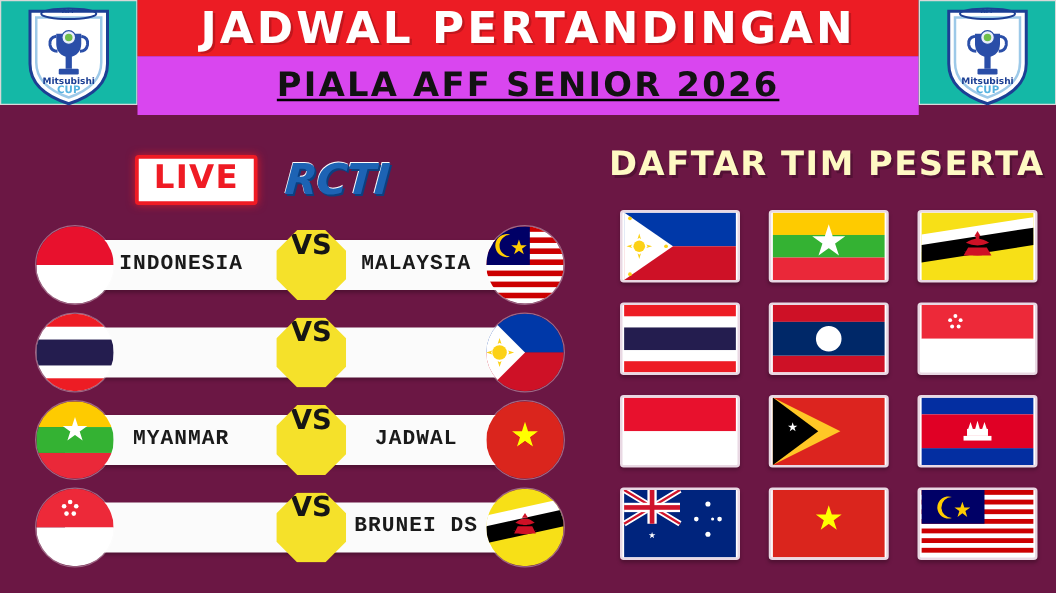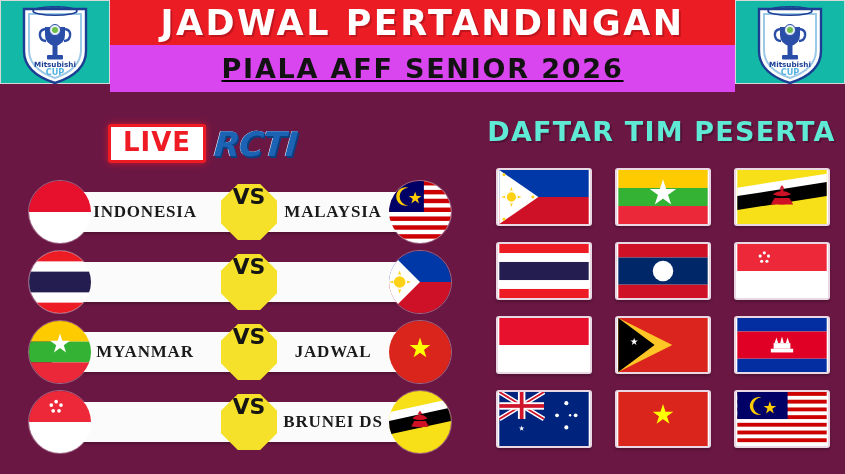--- a/index.html
+++ b/index.html
@@ -88,22 +88,22 @@
     position: absolute;
     left: 0; top: 102px;
     width: 478px;
     height: 372px;
   }
 
   .live-row {
     position: absolute;
     left: 108px; top: 22px;
     display: flex;
-    align-items: flex-start;
-    gap: 8px;
+    align-items: center;
+    gap: 22px;
   }
 
   .live-badge {
     background: #ffffff;
     border: 3px solid #ef1b24;
     border-radius: 3px;
     padding: 2px 12px 4px 12px;
     box-shadow: 0 0 7px rgba(239,27,36,0.75);
   }
   .live-badge .live-text {
@@ -151,21 +151,21 @@
 
   .team-name {
     position: absolute;
     top: 14px;
     height: 28px;
     line-height: 40px;
     font-size: 17px;
     font-weight: bold;
     color: #1a1a1a;
     letter-spacing: 0.8px;
-    font-family: Liberation Serif, serif;
+    font-family: Liberation Mono, monospace;
     text-align: center;
     white-space: nowrap;
   }
   .team-name.home { left: 70px; width: 150px; }
   .team-name.away { left: 258px; width: 150px; }
 
   .vs-badge {
     position: absolute;
     left: 221px; top: 6px;
     width: 56px; height: 56px;
@@ -206,21 +206,21 @@
     height: 372px;
   }
 
   .right-title {
     position: absolute;
     left: 0; top: 14px;
     width: 367px;
     text-align: center;
     font-size: 27px;
     font-weight: bold;
-    color: #5eead4;
+    color: #fef9c3;
     letter-spacing: 1.2px;
     font-family: "DejaVu Sans", sans-serif;
     text-shadow: 2px 2px 0 rgba(0,0,0,0.22);
     white-space: nowrap;
   }
 
   .flag-grid {
     position: absolute;
     left: 18px; top: 66px;
     width: 340px;

